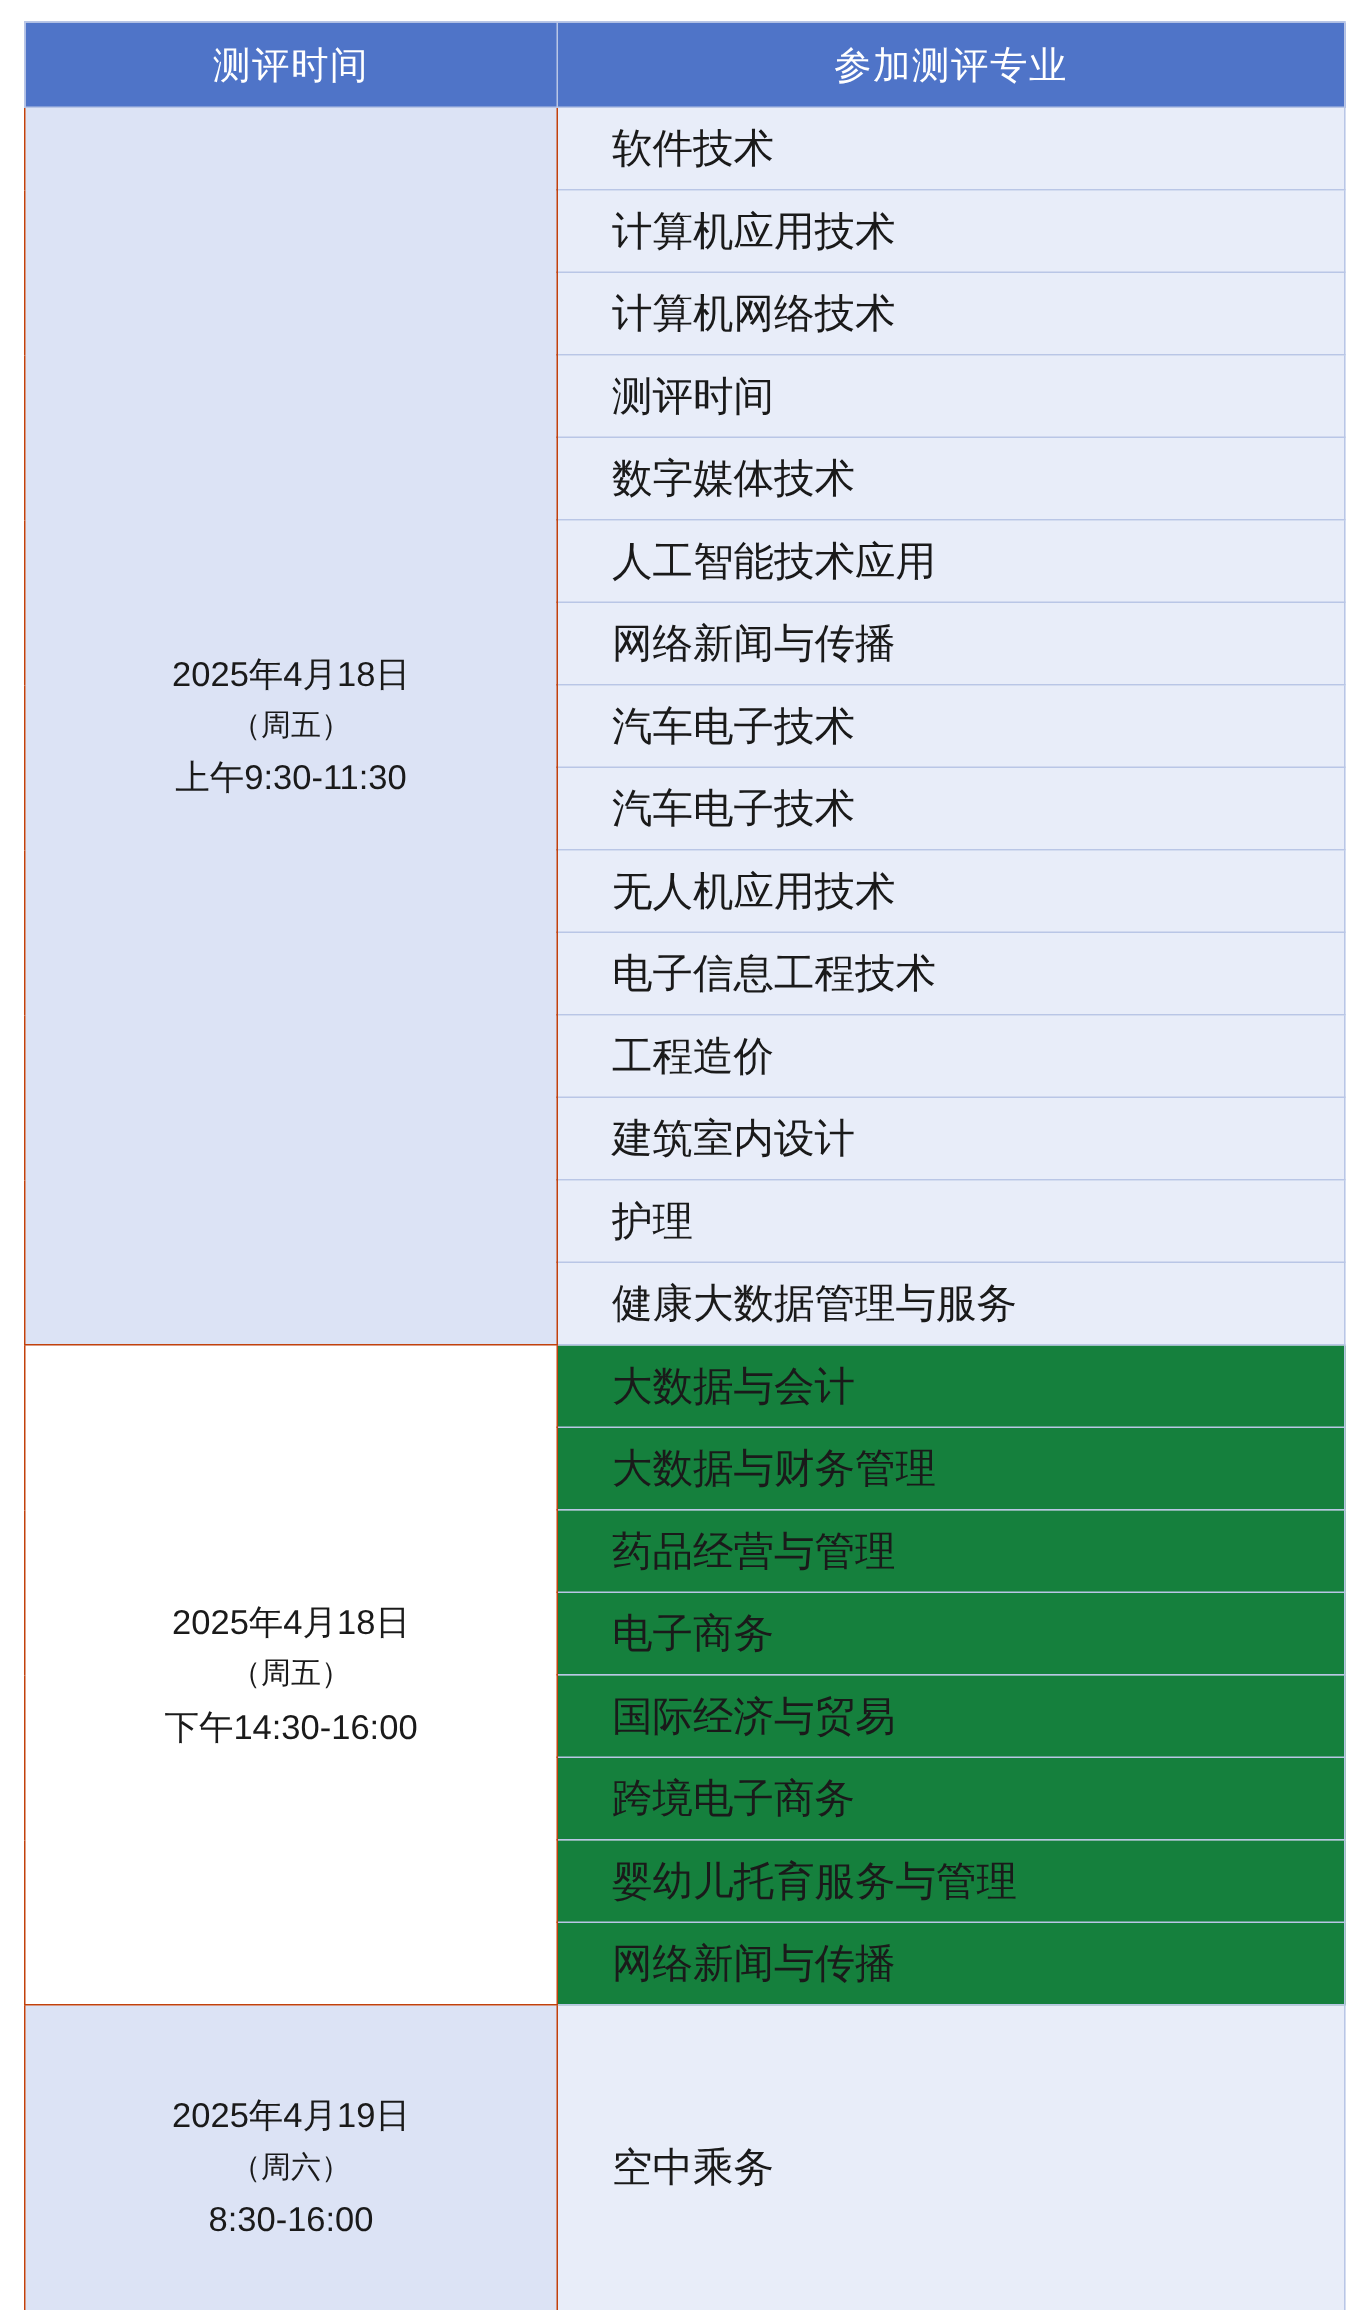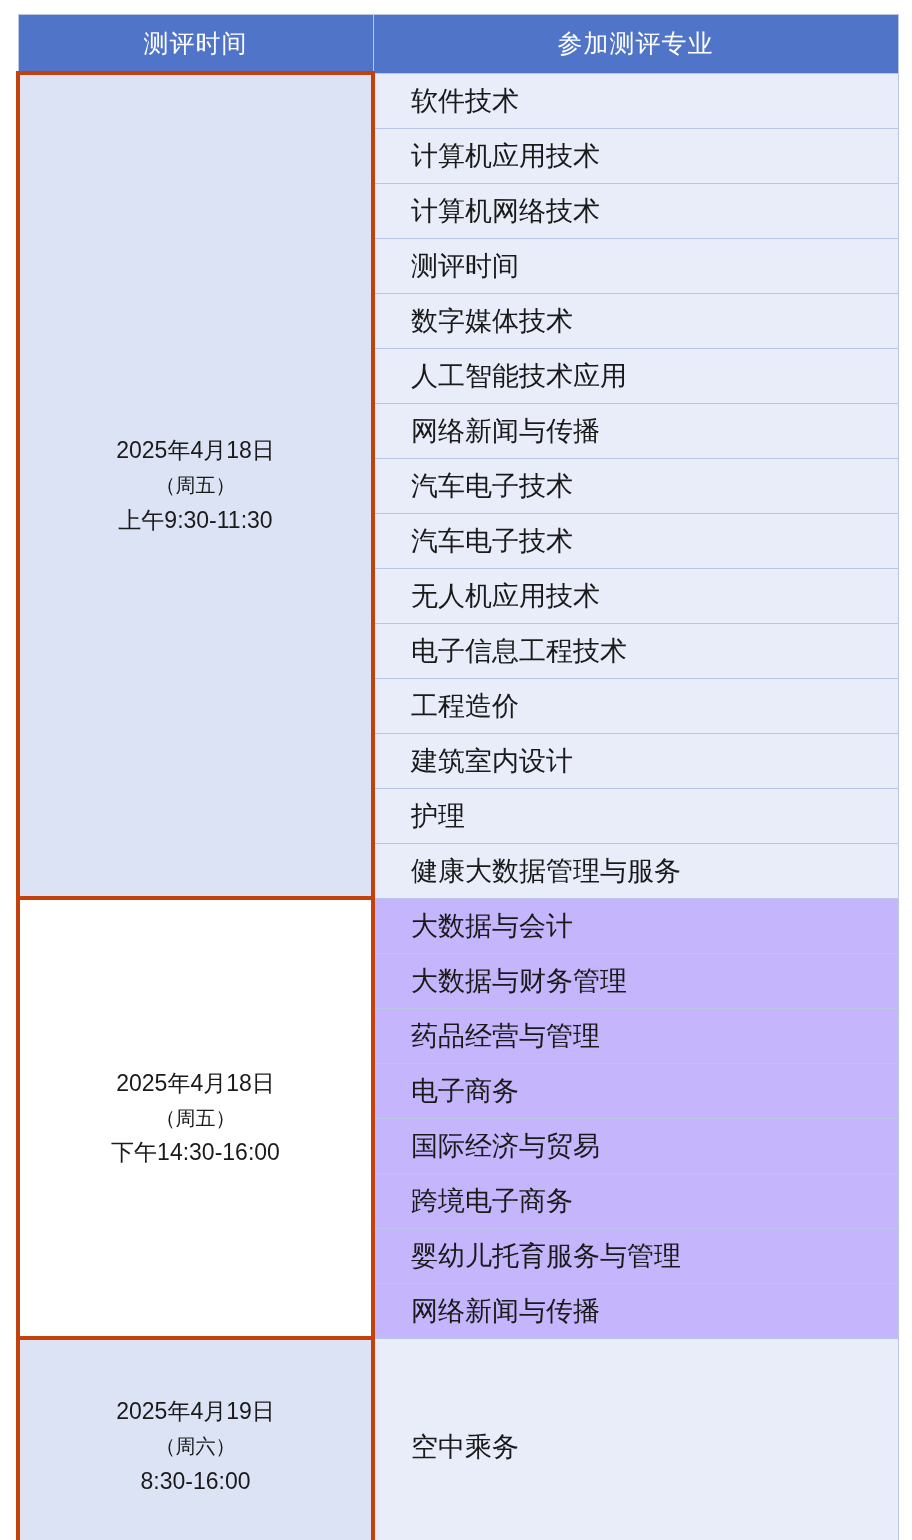--- a/index.html
+++ b/index.html
@@ -34,21 +34,21 @@
     letter-spacing: 1px;
     height: 56px;
     border: 1px solid #b9c6e6;
     text-align: center;
     vertical-align: middle;
     padding: 0;
   }
   th.head.first { border-left: 1px solid #b9c6e6; }
 
   td.time-cell {
-    border: 4px solid #c2410c;
+    border: 1px solid #c2410c;
     text-align: center;
     vertical-align: middle;
     font-size: 23px;
     color: #1a1a1a;
     line-height: 1.62;
     padding: 8px 18px;
   }
   td.time-cell .tline { display: block; white-space: nowrap; }
   td.time-cell .tline.small { font-size: 20px; }
 
@@ -59,21 +59,21 @@
     color: #1a1a1a;
     padding: 0 0 0 36px;
     vertical-align: middle;
     text-align: left;
     white-space: nowrap;
   }
 
   tr.g0 td.time-cell { background: #dce3f5; }
   tr.g0 td.major-cell { background: #e8edf9; }
   tr.g1 td.time-cell { background: #ffffff; }
-  tr.g1 td.major-cell { background: #c4b5fd; }
+  tr.g1 td.major-cell { background: #15803d; }
   tr.g2 td.time-cell { background: #dce3f5; }
   tr.g2 td.major-cell { background: #e8edf9; }
 
   td.major-cell.tall { height: 216px; vertical-align: middle; }
 </style>
 </head>
 <body>
 
 <div class="table-wrap">
   <table class="schedule">

